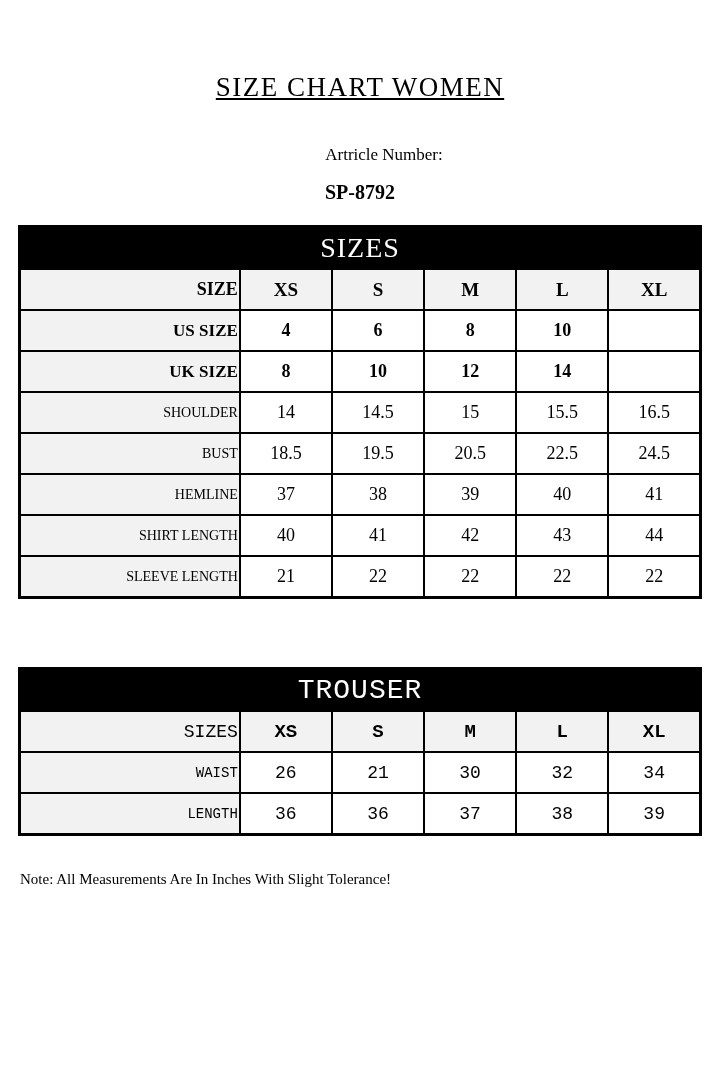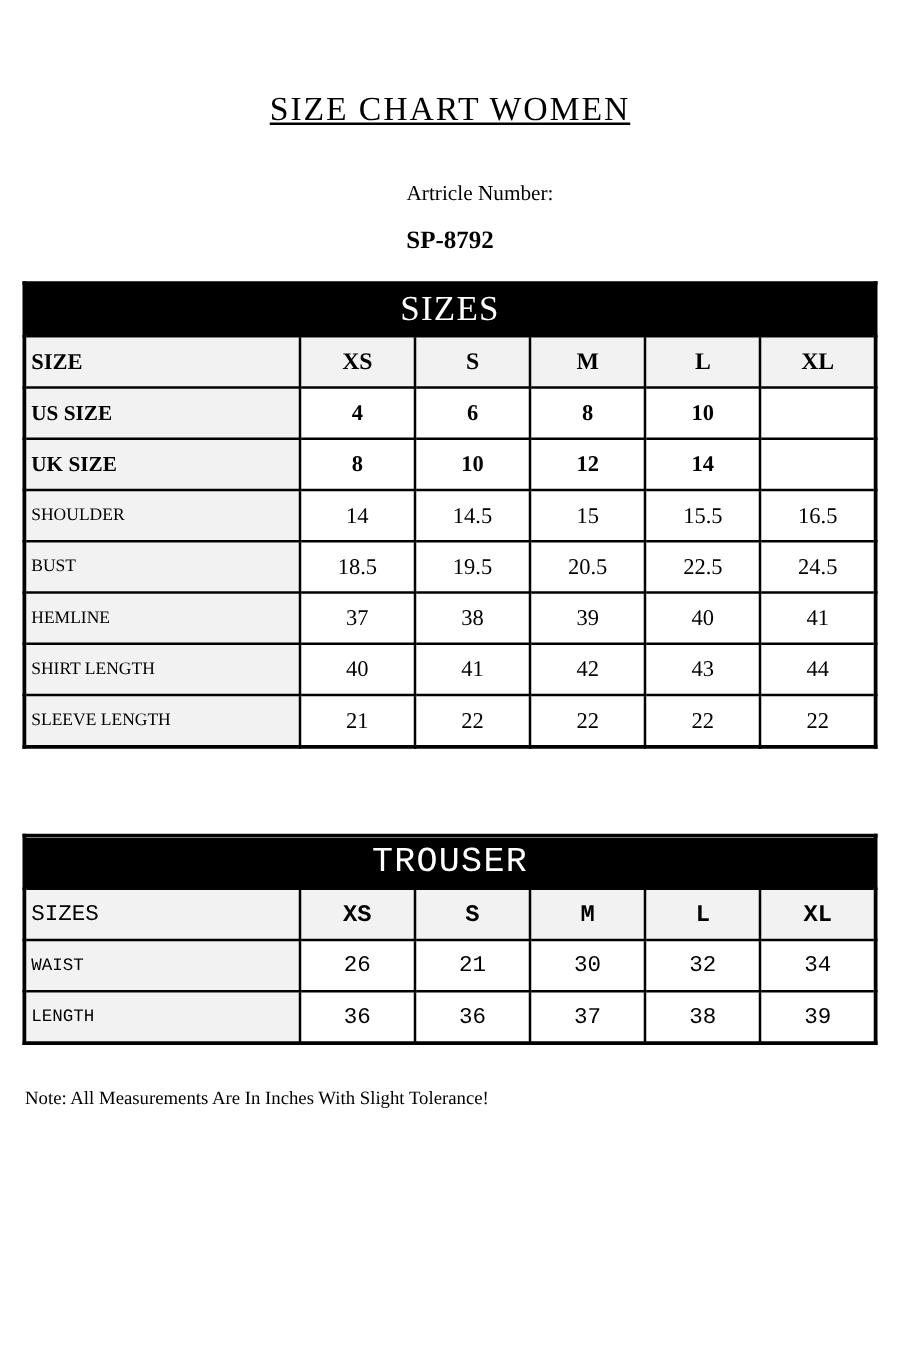--- a/index.html
+++ b/index.html
@@ -60,21 +60,21 @@
     background: #000000;
     color: #ffffff;
     text-align: center;
     font-size: 28px;
     letter-spacing: 1px;
     height: 38px;
     border: 2px solid #000;
   }
   td.label-cell {
     background: #f2f2f2;
-    text-align: left;
+    text-align: right;
     padding-left: 4px;
   }
   td.val-cell {
     background: #ffffff;
     text-align: center;
   }
   
   tr.r-size td.label-cell { font-weight: bold; font-size: 18px; }
   tr.r-size td.val-cell   { background: #f2f2f2; font-weight: bold; font-size: 19px; }
   tr.r-sizes td.label-cell { font-weight: normal; font-size: 18px; }

